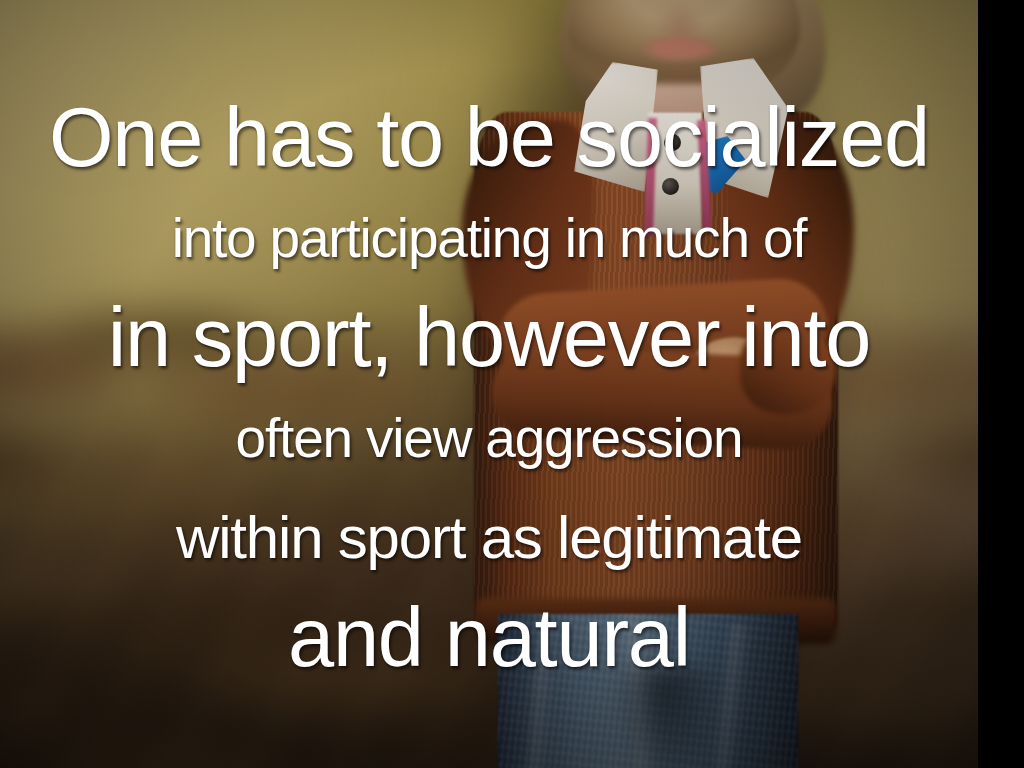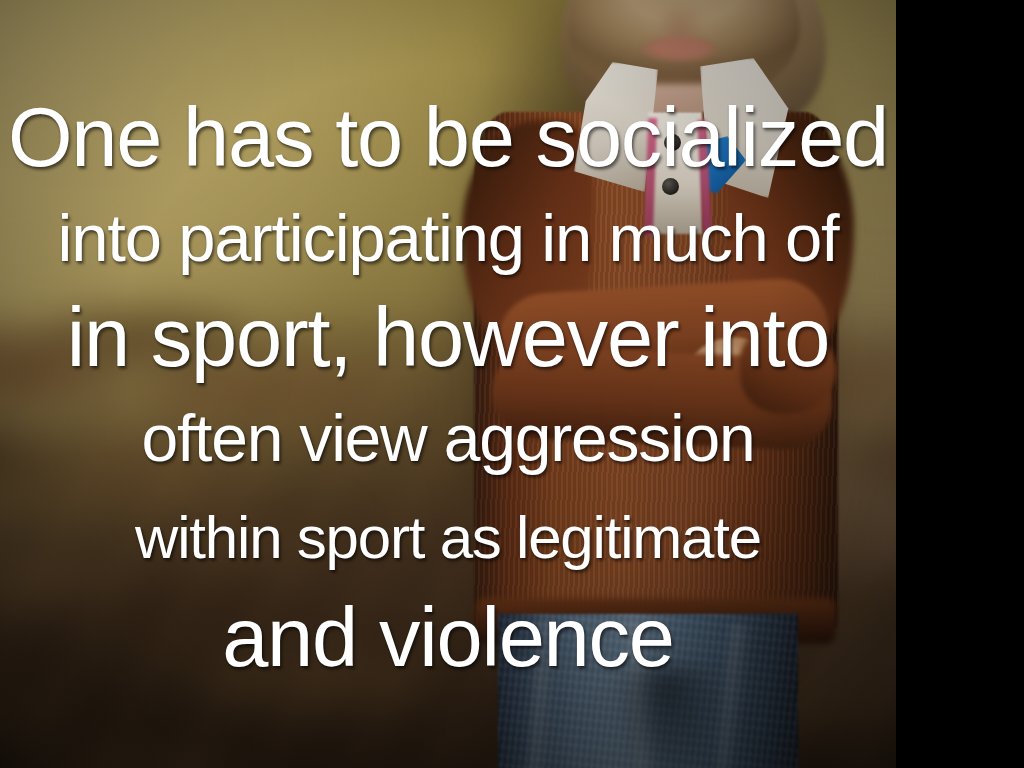--- a/index.html
+++ b/index.html
@@ -7,21 +7,21 @@
     margin: 0;
     padding: 0;
     background: #000;
   }
   body {
     font-family: "Liberation Sans", sans-serif;
   }
 
   #slide {
     position: relative;
-    width: 896px;
+    width: 978px;
     height: 768px;
     overflow: hidden;
     background: #3b82f6;
     text-decoration: underline;
   }
 
   
   .photo-layer {
     position: absolute;
     inset: 0;
@@ -476,20 +476,20 @@
       <div class="denim-fold-c"></div>
       <div class="crotch-shadow"></div>
     </div>
 
     <div class="dark-wash"></div>
     <div class="vignette"></div>
   </div>
 
   <div class="quote">
     <div class="quote-line" style="font-size: 83px;">One has to be socialized</div>
-    <div class="quote-line" style="font-size: 67px;">into participating in much of</div>
+    <div class="quote-line" style="font-size: 55px;">into participating in much of</div>
     <div class="quote-line" style="font-size: 83px;">in sport, however into</div>
-    <div class="quote-line" style="font-size: 66px;">often view aggression</div>
+    <div class="quote-line" style="font-size: 55px;">often view aggression</div>
     <div class="quote-line" style="font-size: 60px;">within sport as legitimate</div>
-    <div class="quote-line" style="font-size: 83px;">and violence</div>
+    <div class="quote-line" style="font-size: 83px;">and natural</div>
   </div>
 
 </div>
 
 </body></html>

